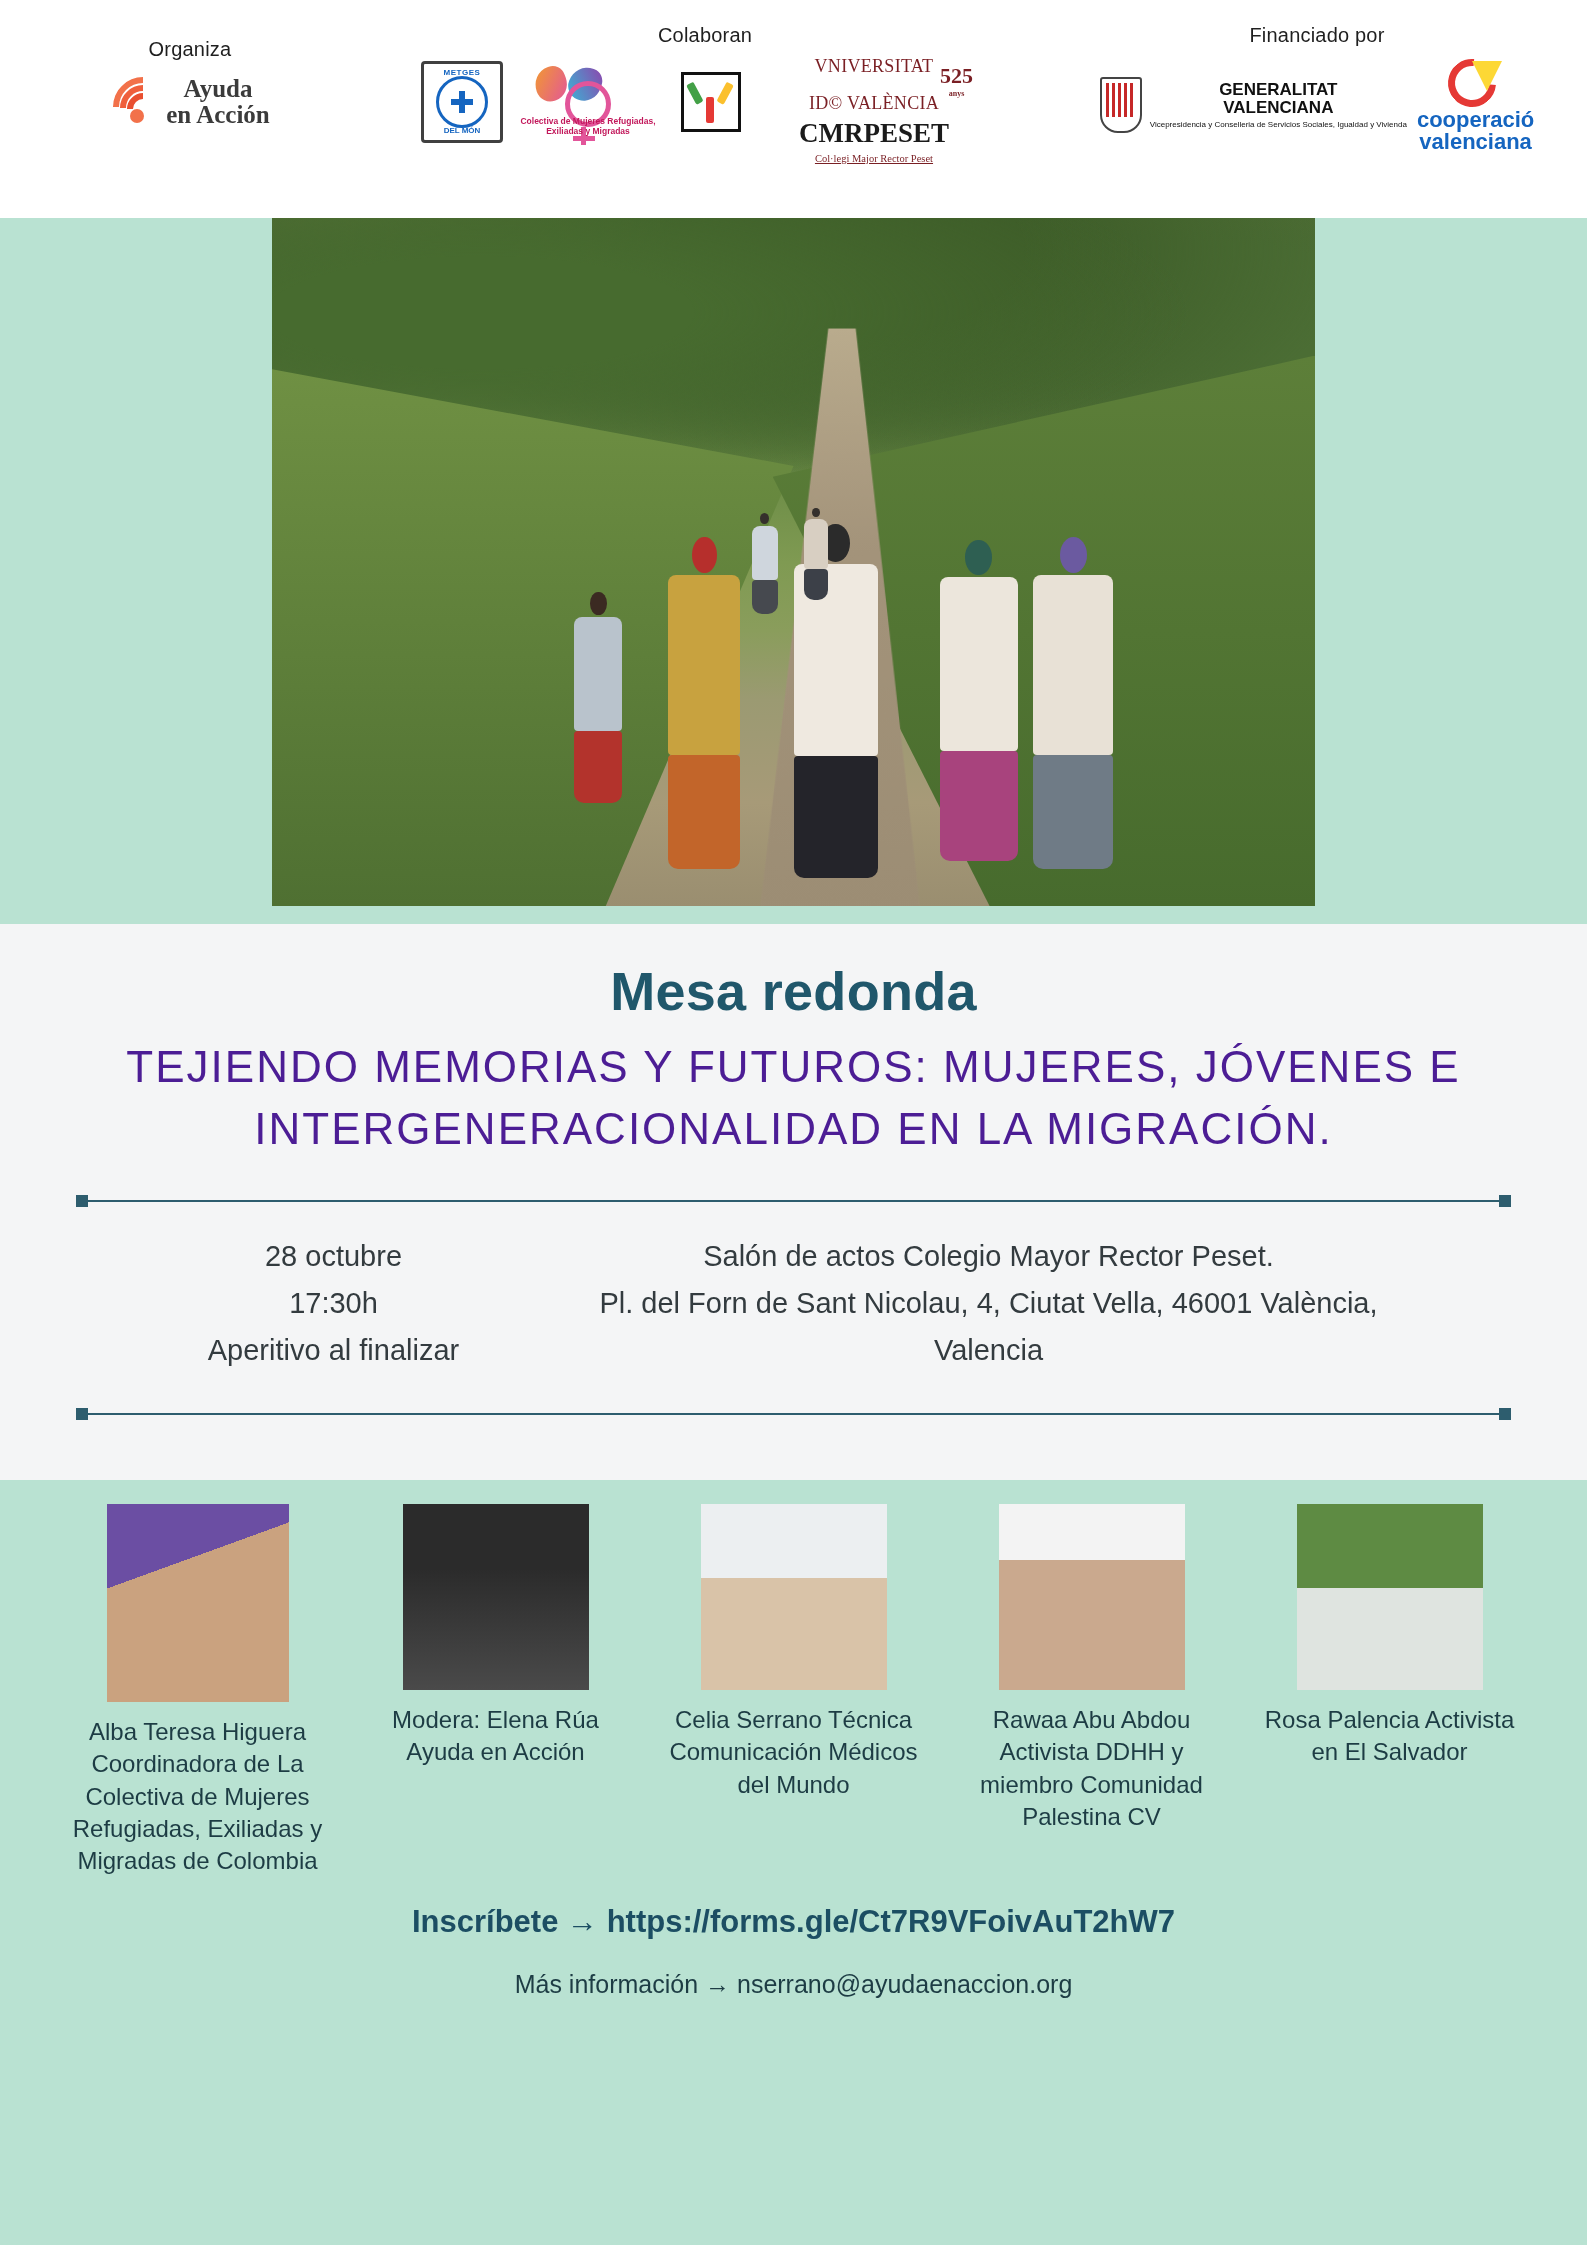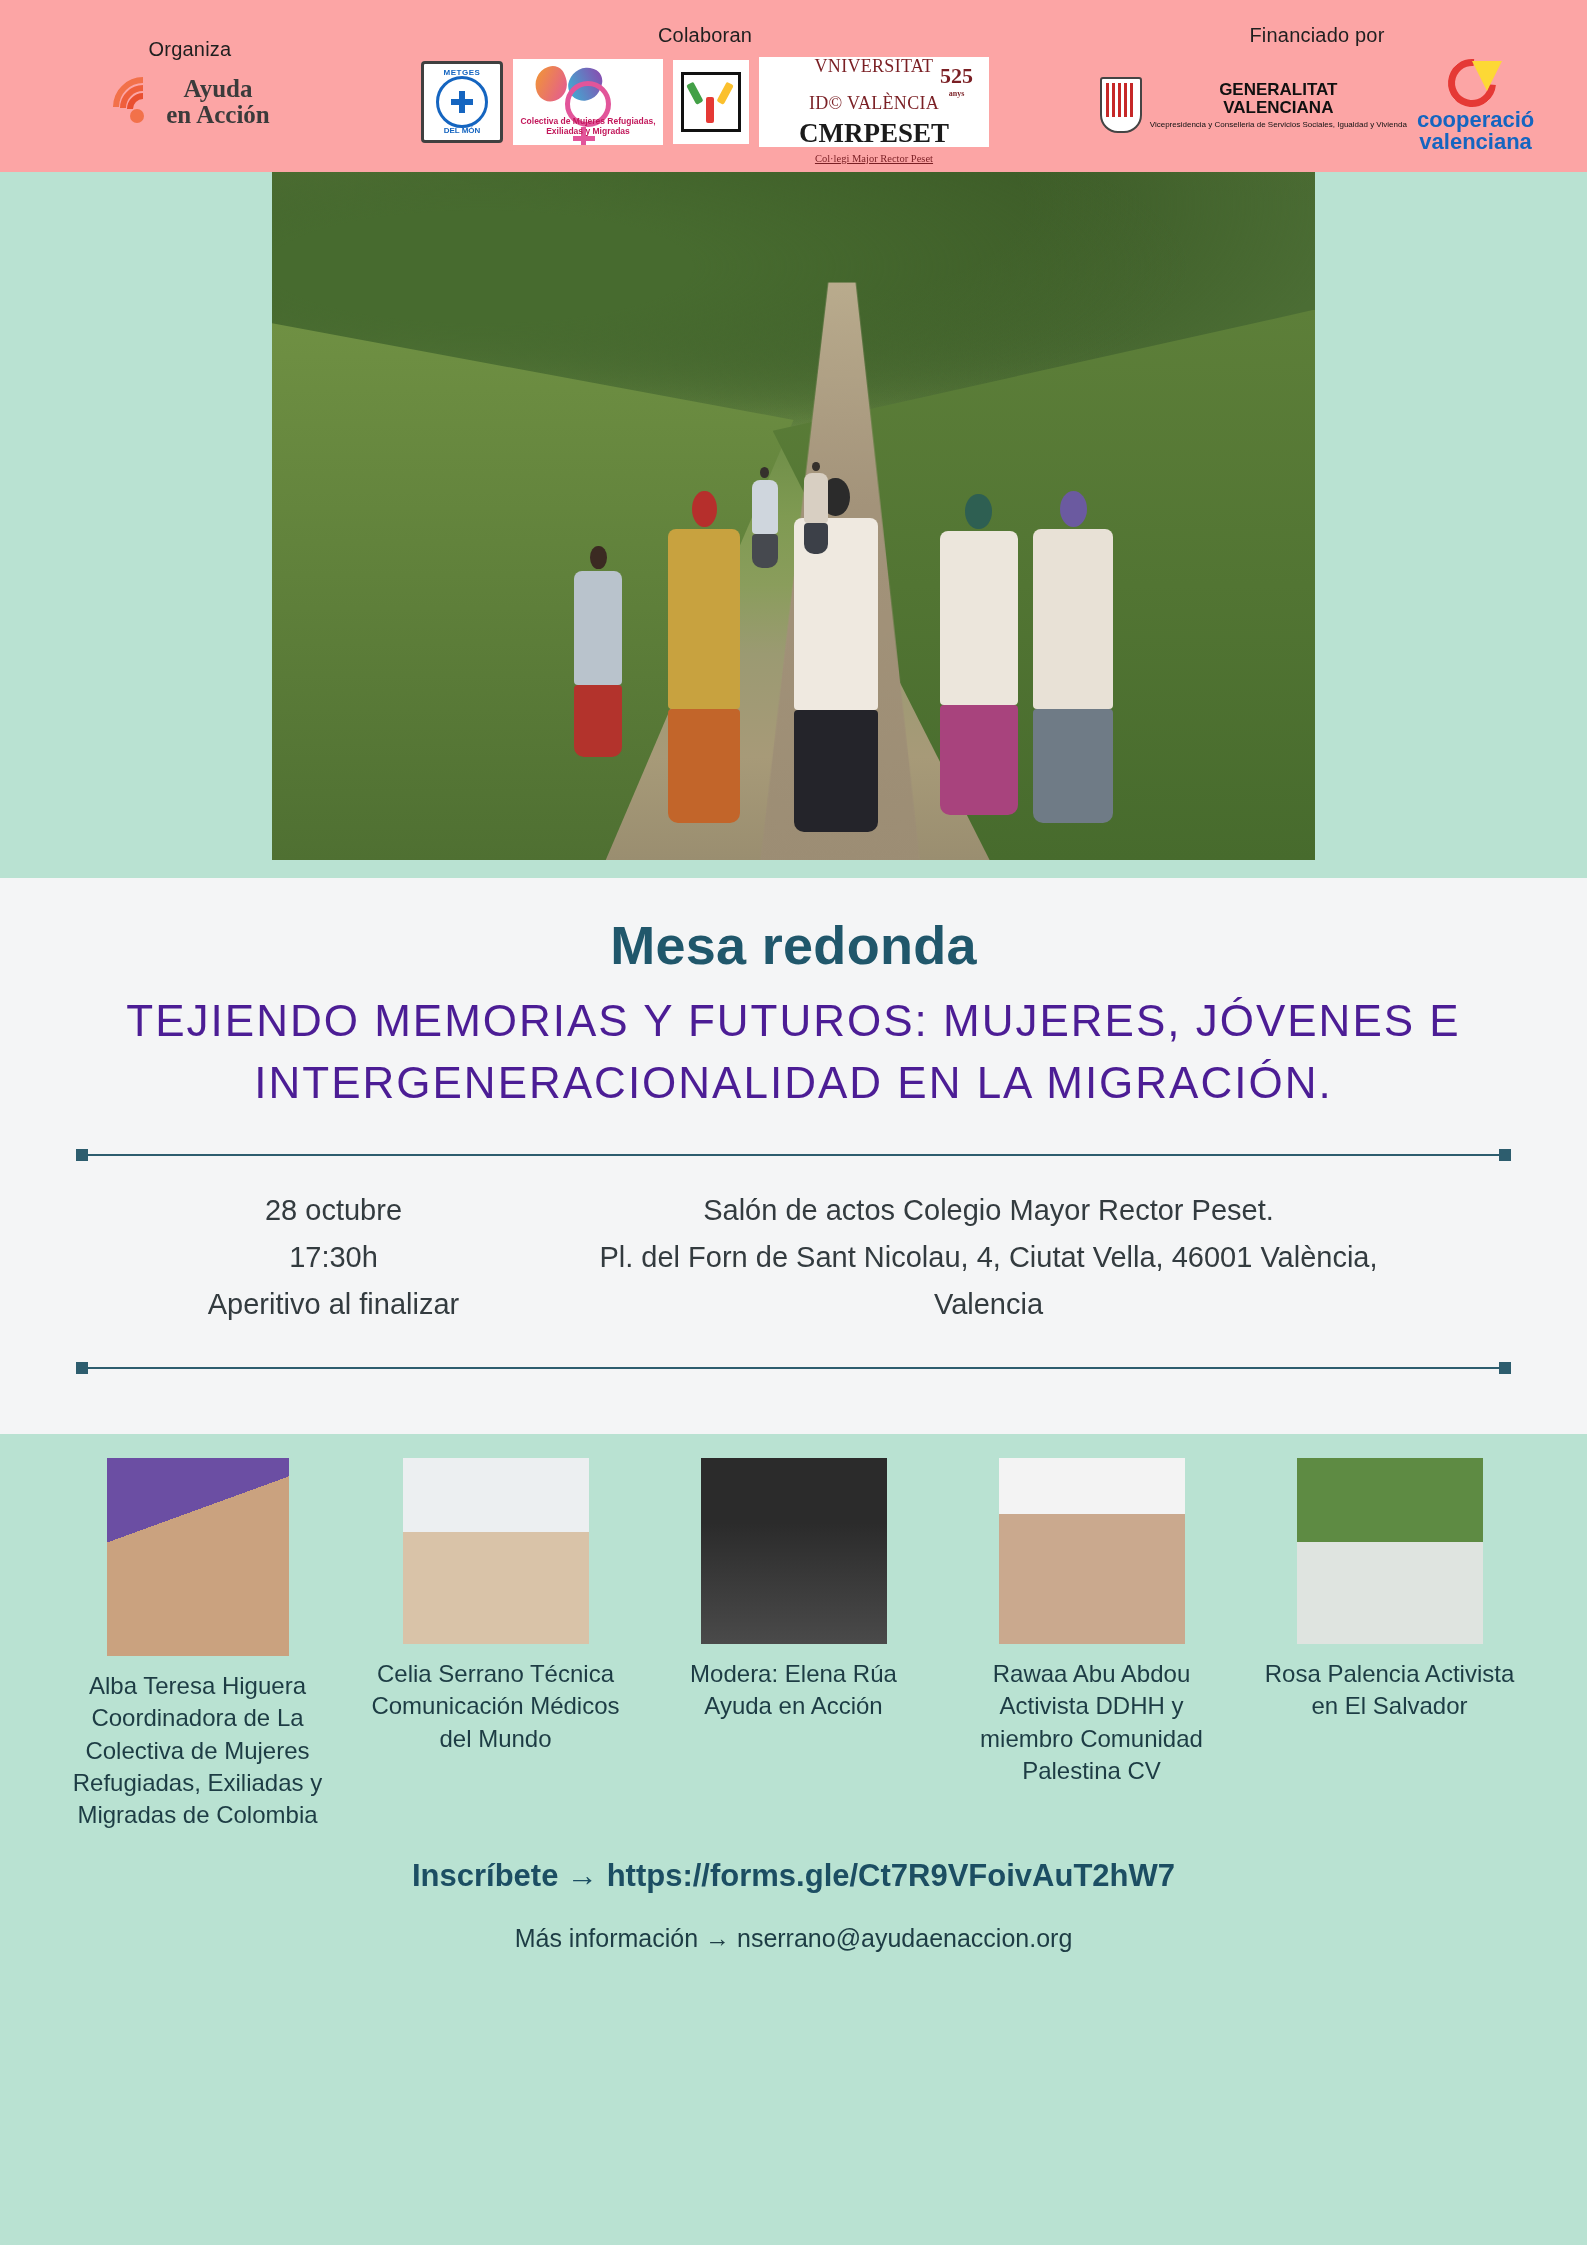--- a/index.html
+++ b/index.html
@@ -11,22 +11,22 @@
     height: 2245px;
     font-family: "Liberation Sans", sans-serif;
     background: #b9e2d2;
     overflow: hidden;
     position: relative;
   }
 
   
   .top-bar {
     width: 100%;
-    height: 172px;
-    background: #fca5a5;
+    height: 218px;
+    background: #ffffff;
     position: relative;
   }
   .logo-group {
     position: absolute;
     text-align: center;
   }
   .logo-group .group-label {
     font-size: 20px;
     color: #1f1f1f;
     margin-bottom: 10px;
@@ -493,27 +493,27 @@
 
 <div class="speakers-band">
   <div class="speakers">
 
     <div class="speaker">
       <div class="sp-photo tall ph-a"></div>
       <div class="sp-caption">Alba Teresa Higuera Coordinadora de La Colectiva de Mujeres Refugiadas, Exiliadas y Migradas de Colombia</div>
     </div>
 
     <div class="speaker">
+      <div class="sp-photo ph-c"></div>
+      <div class="sp-caption">Modera: Elena Rúa Ayuda en Acción</div>
+    </div>
+
+    <div class="speaker">
       <div class="sp-photo ph-b"></div>
       <div class="sp-caption">Celia Serrano Técnica Comunicación Médicos del Mundo</div>
-    </div>
-
-    <div class="speaker">
-      <div class="sp-photo ph-c"></div>
-      <div class="sp-caption">Modera: Elena Rúa Ayuda en Acción</div>
     </div>
 
     <div class="speaker">
       <div class="sp-photo ph-d"></div>
       <div class="sp-caption">Rawaa Abu Abdou Activista DDHH y miembro Comunidad Palestina CV</div>
     </div>
 
     <div class="speaker">
       <div class="sp-photo ph-e"></div>
       <div class="sp-caption">Rosa Palencia Activista en El Salvador</div>

